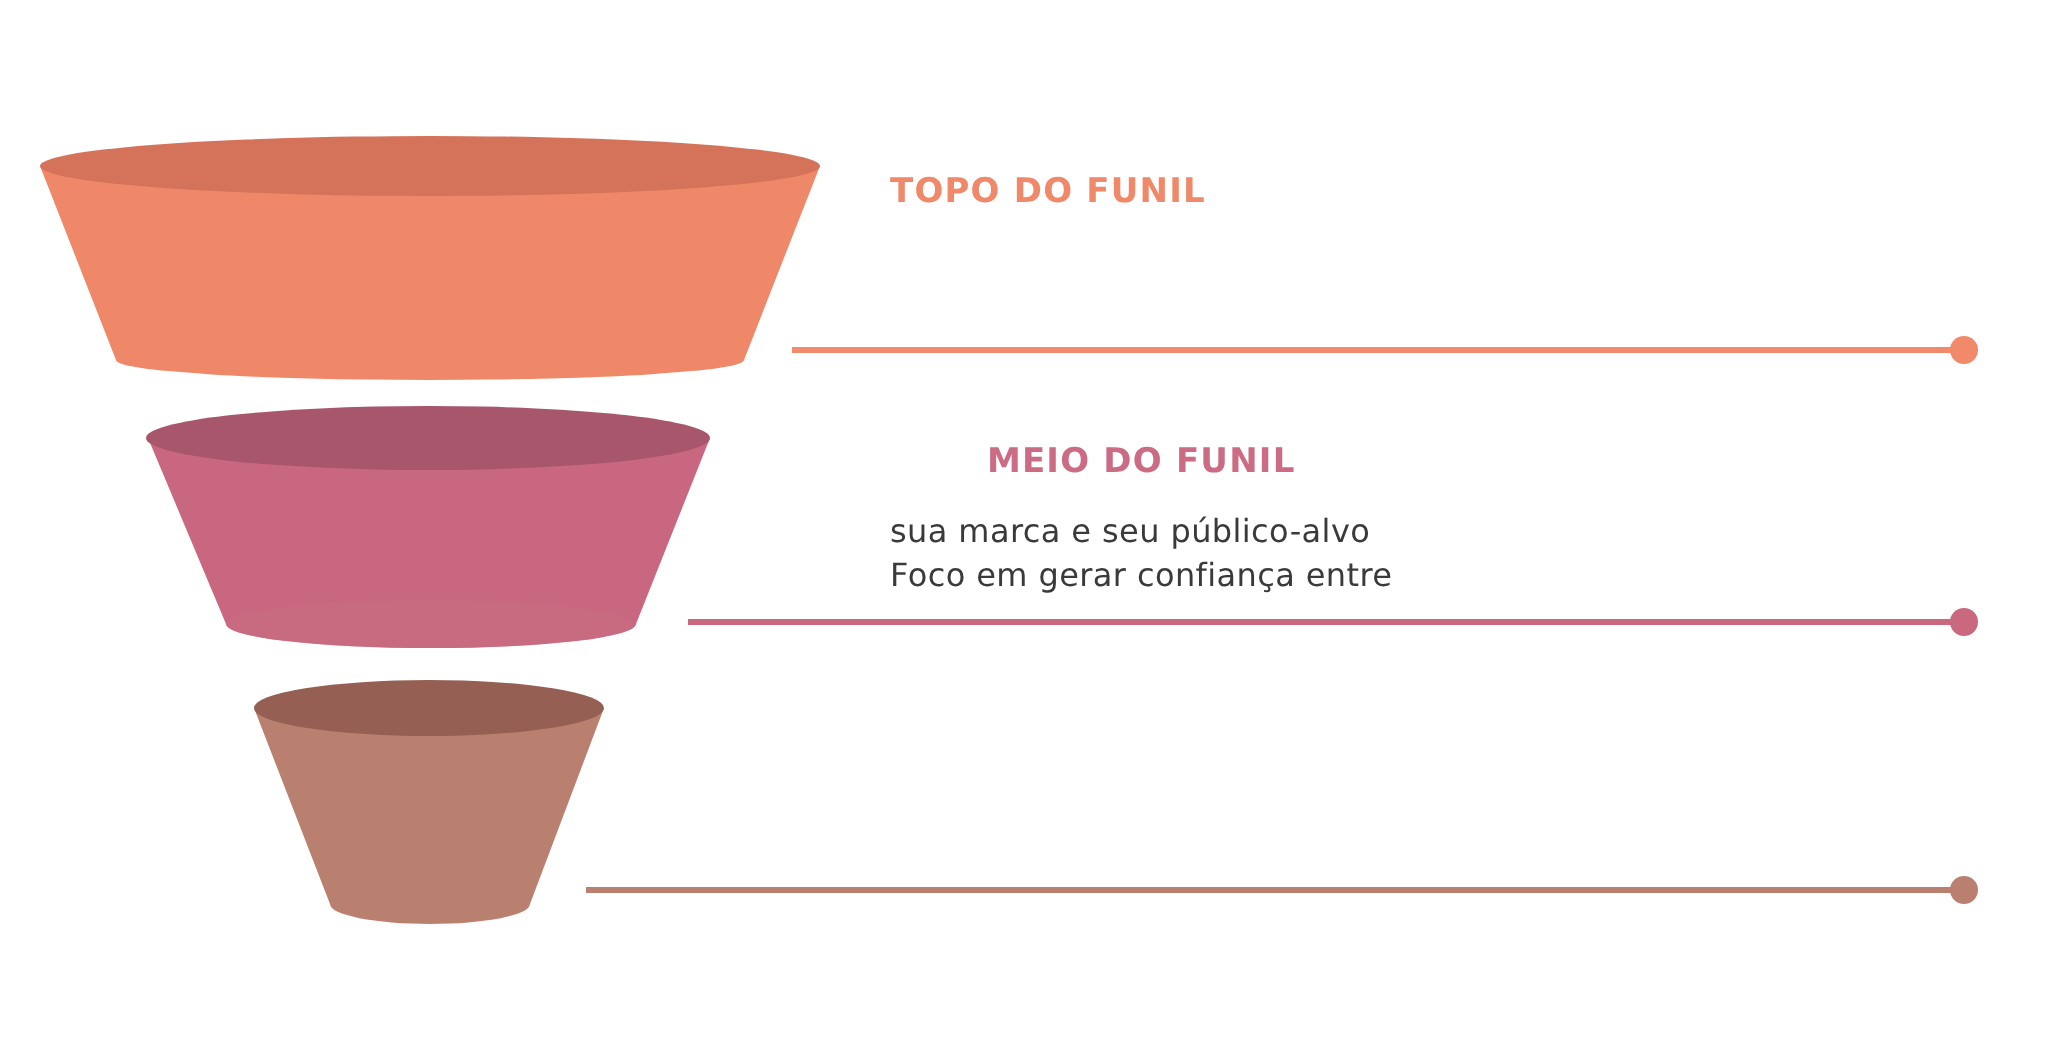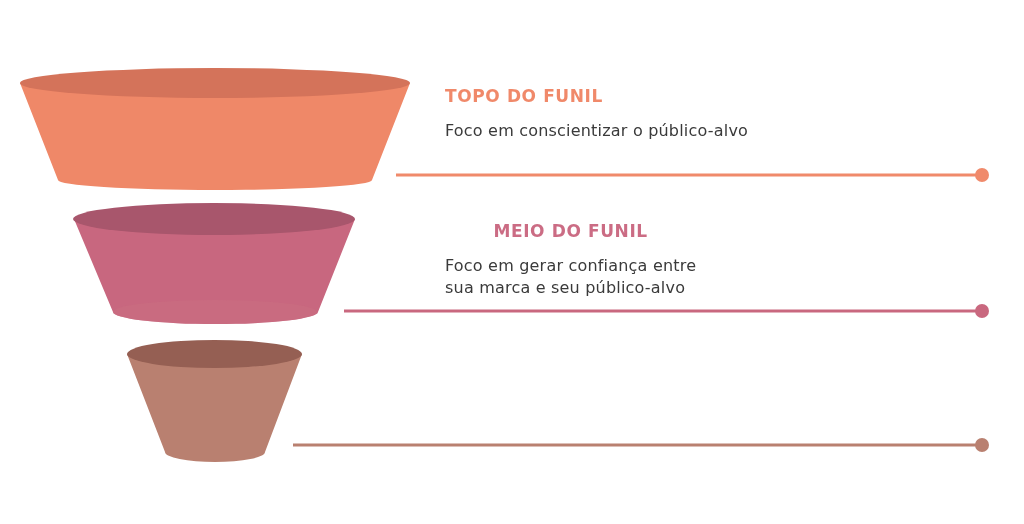--- a/index.html
+++ b/index.html
@@ -66,26 +66,25 @@
     <path class="body3" d="M127,354 L165,452 A50,10 0 0 0 265,452 L302,354 Z" fill="#B98070"></path>
     <ellipse class="rim3" cx="214.5" cy="354" rx="87.5" ry="14" fill="#955F53"></ellipse>
     <line class="line3" x1="293" y1="445" x2="982" y2="445" stroke="#B98070" stroke-width="3"></line>
     <circle class="dot3" cx="982" cy="445" r="7" fill="#B98070"></circle>
   </g>
 </svg>
 
 <div class="stage-text" style="top:86px;">
   <div class="stage-title" style="color:#F0896A;">TOPO DO FUNIL</div>
   <div class="stage-desc">
-    <span>Foco em conscientizar o público-alvo</span>
   </div>
 </div>
 
 <div class="stage-text" style="top:221px;">
   <div class="stage-title" style="color:#CB6C84;text-align:center;">MEIO DO FUNIL</div>
   <div class="stage-desc">
+    <span>sua marca e seu público-alvo</span>
     <span>Foco em gerar confiança entre</span>
-    <span>sua marca e seu público-alvo</span>
   </div>
 </div>
 
 <div class="stage-text" style="top:355px;">
 </div>
 
 </body></html>

